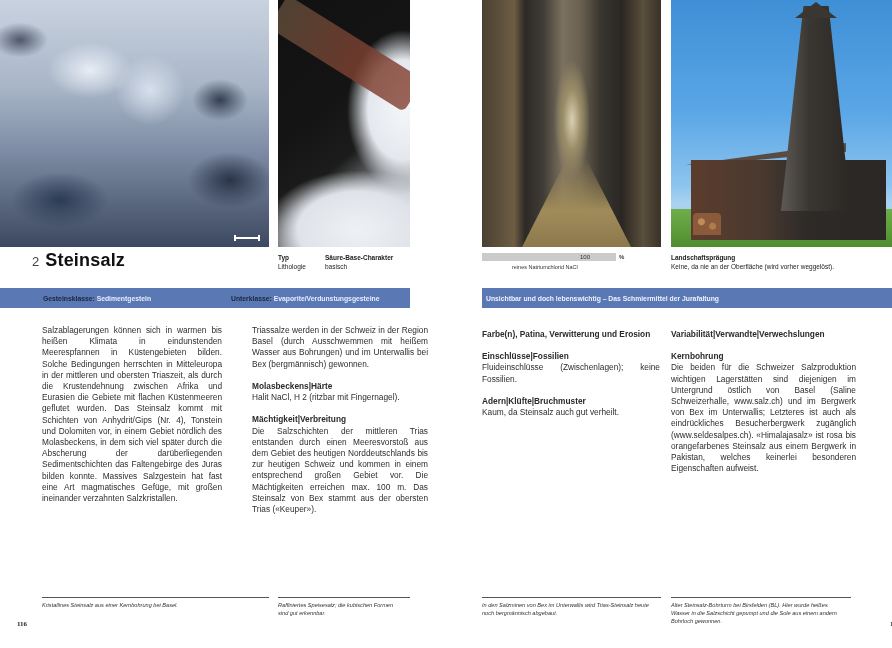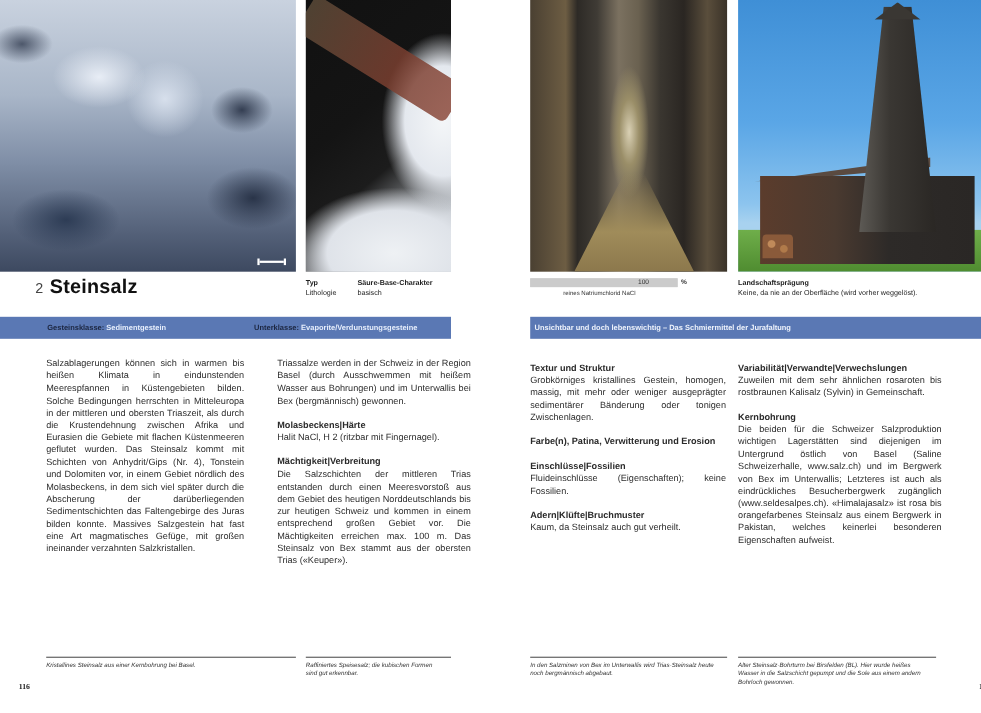--- a/index.html
+++ b/index.html
@@ -175,40 +175,35 @@
     <div class="k">Landschaftsprägung</div>
     <div>Keine, da nie an der Oberfläche (wird vorher weggelöst).</div>
   </div>
 
   <div class="banner banner-right">
     <span class="value" style="color:#eef3fc;">Unsichtbar und doch lebenswichtig – Das Schmiermittel der Jurafaltung</span>
   </div>
 
   <div class="col col-3">
     <div class="sect">
-      <h4>Textur und Struktur</h4>
-      <div>Grobkörniges kristallines Gestein, homogen, massig, mit mehr oder weniger ausgeprägter sedimentärer Bänderung oder tonigen Zwischenlagen.</div>
-    </div>
-    <div class="sect">
       <h4>Farbe(n), Patina, Verwitterung und Erosion</h4>
     </div>
     <div class="sect">
       <h4>Einschlüsse|Fossilien</h4>
-      <div>Fluideinschlüsse (Eigenschaften); keine Fossilien.</div>
+      <div>Fluideinschlüsse (Zwischenlagen); keine Fossilien.</div>
     </div>
     <div class="sect">
       <h4>Adern|Klüfte|Bruchmuster</h4>
       <div>Kaum, da Steinsalz auch gut verheilt.</div>
     </div>
   </div>
 
   <div class="col col-4">
     <div class="sect">
       <h4>Variabilität|Verwandte|Verwechslungen</h4>
-      <div>Zuweilen mit dem sehr ähnlichen rosaroten bis rostbraunen Kalisalz (Sylvin) in Gemeinschaft.</div>
     </div>
     <div class="sect">
       <h4>Kernbohrung</h4>
       <div>Die beiden für die Schweizer Salzproduktion wichtigen Lagerstätten sind diejenigen im Untergrund östlich von Basel (Saline Schweizerhalle, www.salz.ch) und im Bergwerk von Bex im Unterwallis; Letzteres ist auch als eindrückliches Besucherbergwerk zugänglich (www.seldesalpes.ch). «Himalajasalz» ist rosa bis orangefarbenes Steinsalz aus einem Bergwerk in Pakistan, welches keinerlei besonderen Eigenschaften aufweist.</div>
     </div>
   </div>
 
   <div class="caption-rule" style="left:36px; width:179px;"></div>
   <div class="caption" style="left:36px; width:179px;">In den Salzminen von Bex im Unterwallis wird Trias-Steinsalz heute noch bergmännisch abgebaut.</div>
   <div class="caption-rule" style="left:225px; width:180px;"></div>

